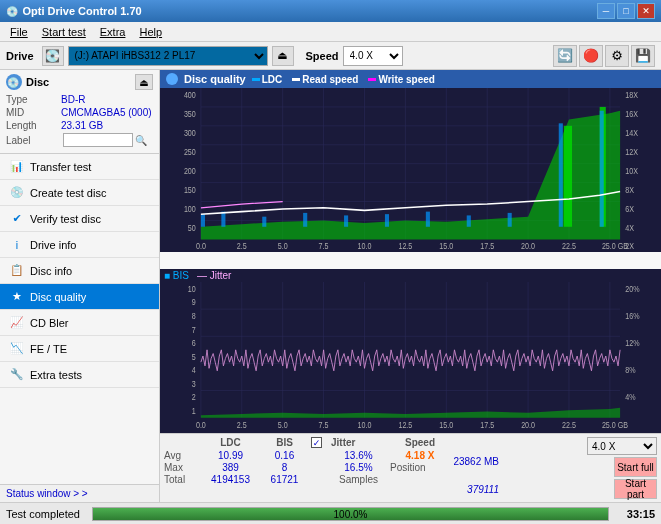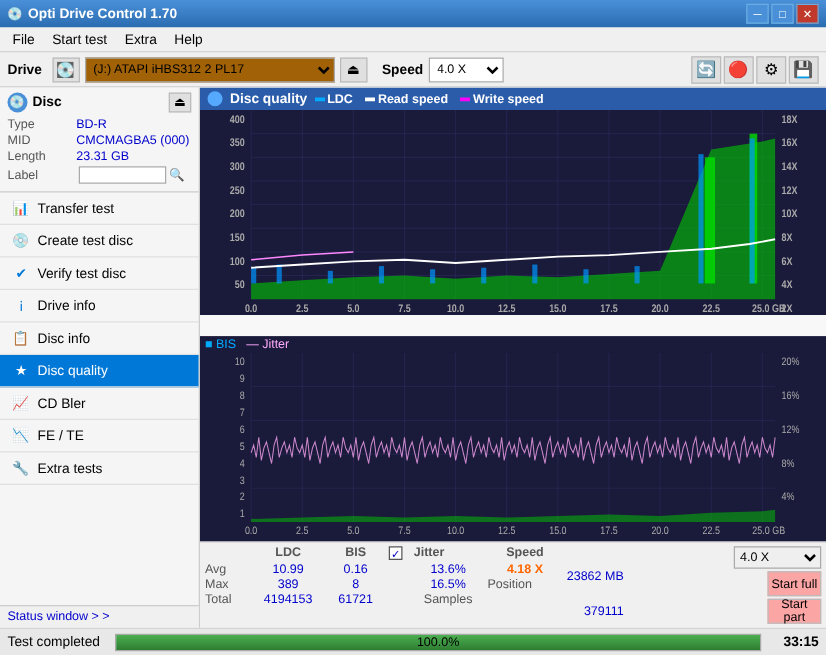--- a/index.html
+++ b/index.html
@@ -47,20 +47,21 @@
       display: flex;
       align-items: center;
       padding: 0 4px;
       border-bottom: 1px solid #ccc;
       font-size: 11px;
       gap: 2px;
     }
     .menu-item {
       padding: 1px 6px;
       cursor: pointer;
+      text-decoration: underline;
     }
 
     
     .drive-bar {
       background: #f0f0f0;
       height: 28px;
       display: flex;
       align-items: center;
       padding: 0 6px;
       border-bottom: 1px solid #ccc;
@@ -71,21 +72,21 @@
       width: 22px; height: 20px;
       background: #e0e0e0;
       border: 1px solid #bbb;
       display: flex; align-items: center; justify-content: center;
       font-size: 12px;
     }
     .drive-select {
       height: 20px;
       font-size: 10px;
       border: 1px solid #aaa;
-      background: #a16207;
+      background: #0369a1;
       min-width: 200px;
       padding: 0 2px;
     }
     .eject-btn {
       width: 22px; height: 20px;
       background: #e0e0e0;
       border: 1px solid #bbb;
       display: flex; align-items: center; justify-content: center;
       cursor: pointer;
       font-size: 11px;
@@ -251,21 +252,20 @@
       width: 8px; height: 3px;
       display: inline-block;
     }
 
     .chart-wrapper {
       background: #8b5cf6;
       flex: 1;
       position: relative;
       margin-bottom: 17px;
       overflow: hidden;
-      font-weight: bold;
     }
     .chart-wrapper2 {
       background: #1a1a3a;
       flex: 1;
       position: relative;
       overflow: hidden;
     }
 
     
     .stats-bar {
@@ -660,21 +660,21 @@
           <span style="width:55px; text-align:center; color:#0000cc;">4194153</span>
           <span style="width:45px; text-align:center; color:#0000cc;">61721</span>
           <span style="width:16px;"></span>
           <span style="width:55px; text-align:center; color:#555;">Samples</span>
           <span style="width:60px; text-align:center; color:#555;"></span>
         </div>
 
         <div style="display:flex; gap:4px; margin-top:-30px; margin-left:215px;">
           <div style="display:flex; flex-direction:column; gap:17px; width:120px;">
             <span style="color:#0000cc; text-align:right;">23862 MB</span>
-            <span style="color:#0000cc; text-align:right;">379111</span>
+            <span style="color:#0000cc; text-align:right;font-style:italic;">379111</span>
           </div>
         </div>
       </div>
 
       <div style="display:flex; flex-direction:column; gap:2px; align-items:flex-end; min-width:80px;">
         <select style="height:18px; font-size:10px; border:1px solid #aaa; width:70px;">
           <option>4.0 X</option>
         </select>
         <button class="start-btn">Start full</button>
         <button class="start-btn">Start part</button>

